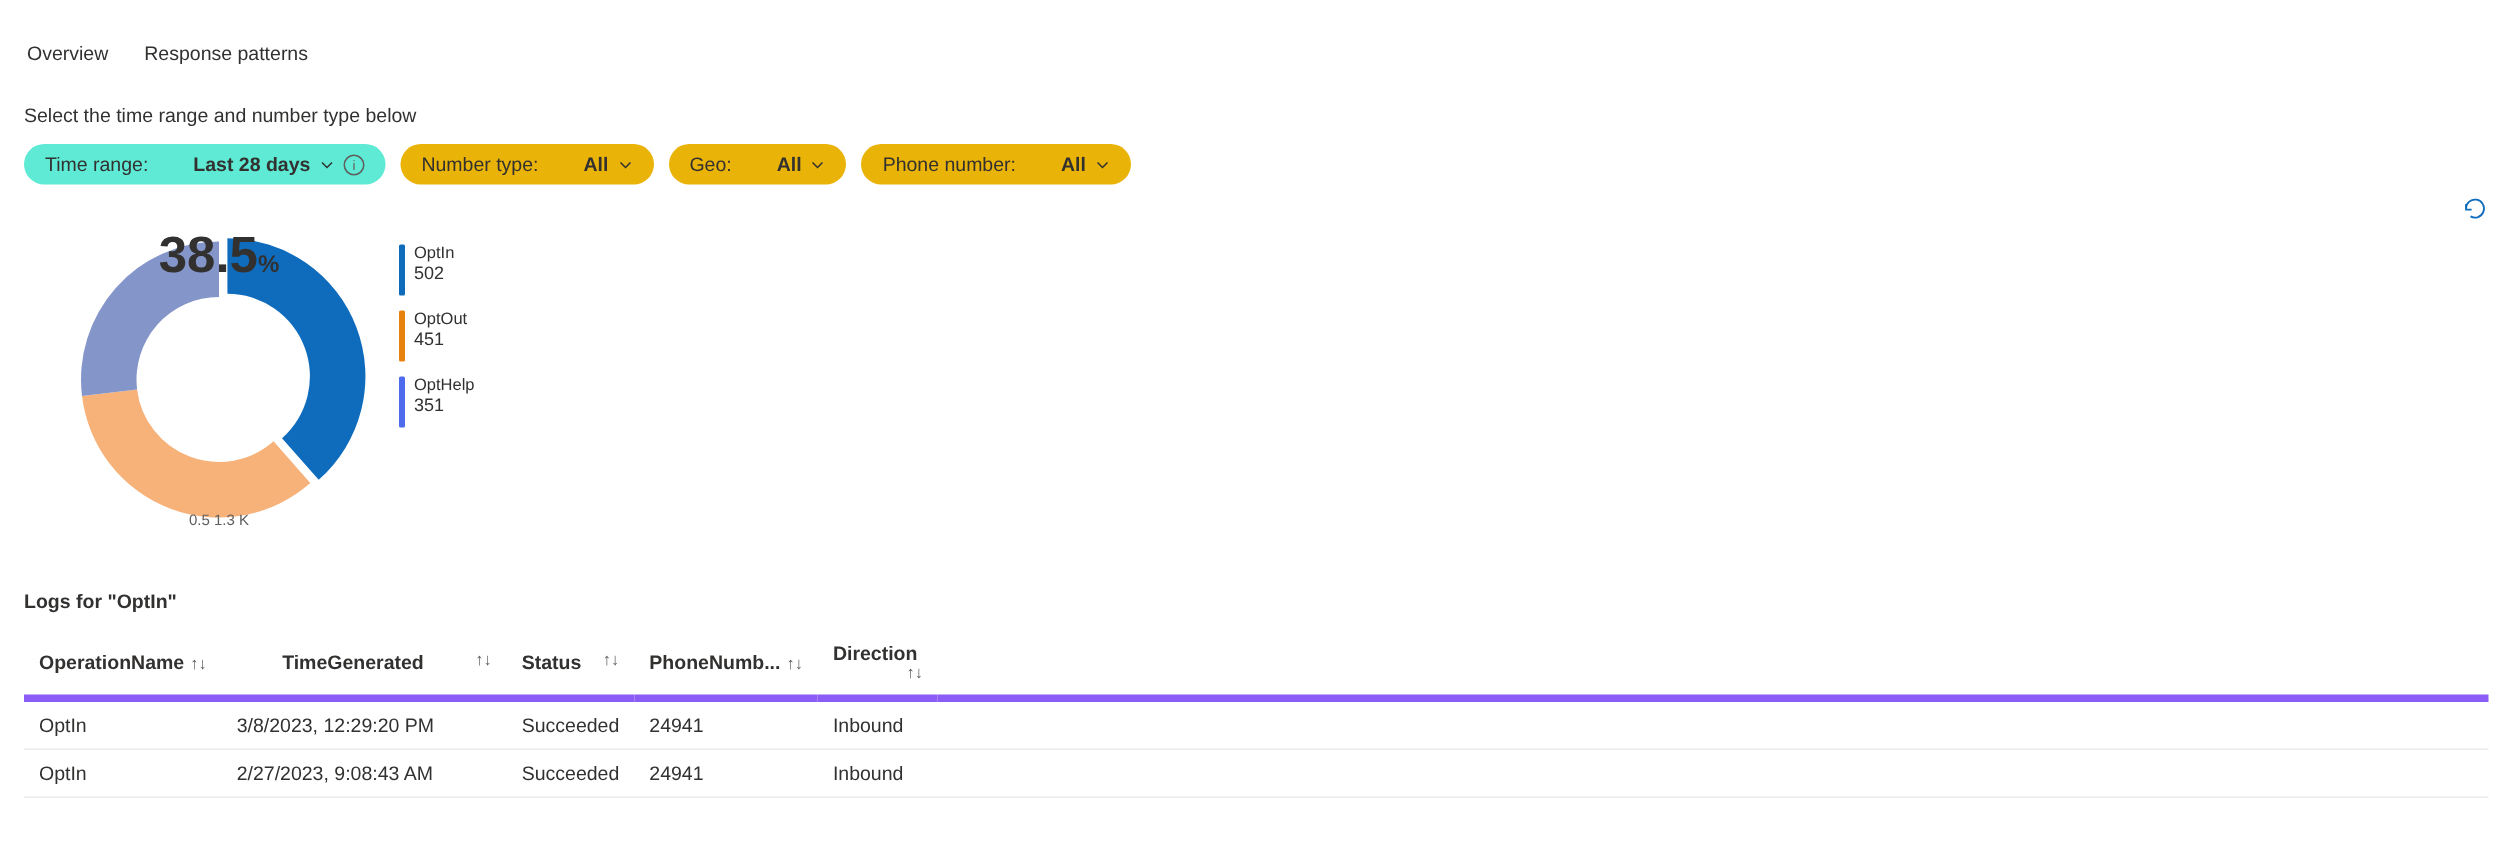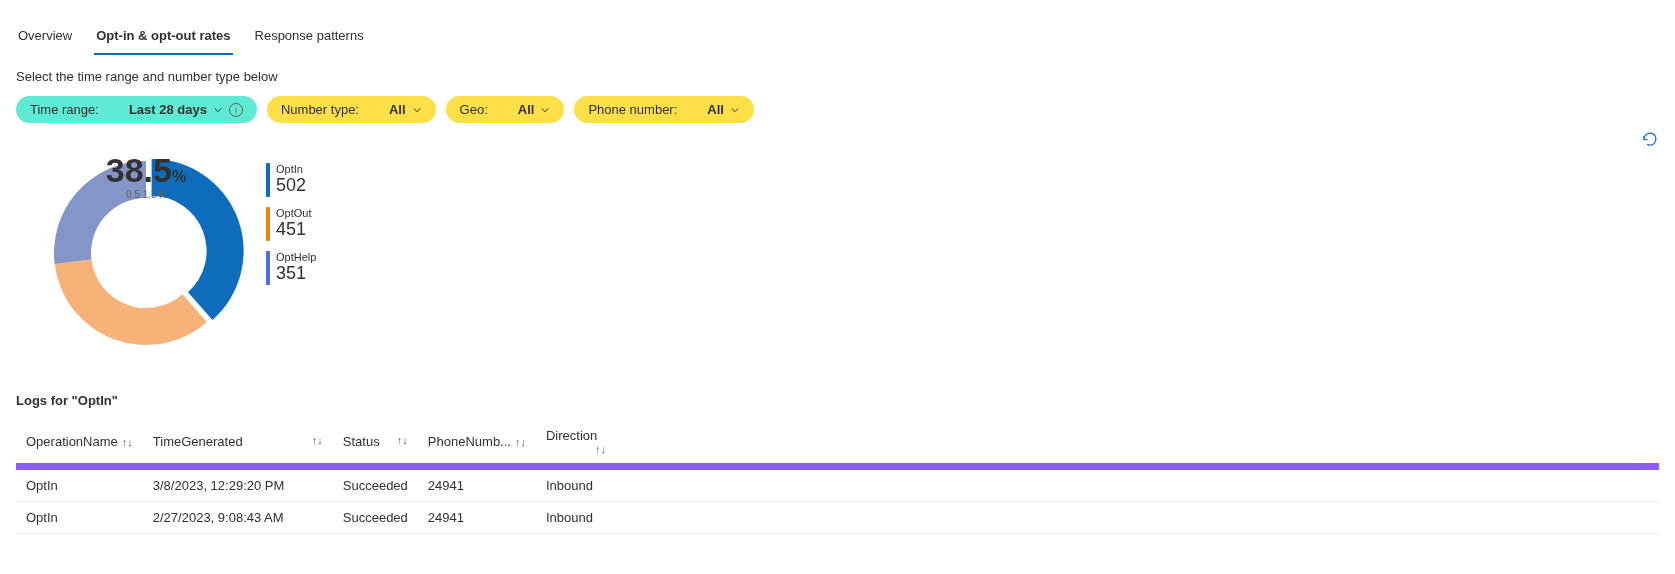--- a/index.html
+++ b/index.html
@@ -28,21 +28,21 @@
   .instruction {
     margin: 14px 0 12px 0;
     color: #323130;
   }
   .filters {
     display: flex;
     gap: 10px;
     margin-bottom: 30px;
   }
   .pill {
-    background: #fde047;
+    background: #eab308;
     border-radius: 16px;
     padding: 6px 14px;
     display: inline-flex;
     align-items: center;
     gap: 6px;
     cursor: pointer;
     color: #323130;
   }
   .pill.active { background: #5eead4; }
   .pill .val { font-weight: 600; margin-left: 24px; }
@@ -67,75 +67,74 @@
     align-items: flex-start;
     gap: 20px;
     padding-left: 30px;
   }
   .donut-wrap {
     position: relative;
     width: 200px; height: 200px;
   }
   .donut-center {
     position: absolute; inset: 0;
-    display: flex; flex-direction: column; align-items: center; justify-content: flex-start;
+    display: flex; flex-direction: column; align-items: center; justify-content: space-between;
     pointer-events: none;
   }
   .donut-center .big {
     font-size: 34px; font-weight: 600; color: #323130; line-height: 1;
   }
   .donut-center .big .pct { font-size: 16px; font-weight: 600; }
   .donut-center .sub { font-size: 10px; color: #605e5c; margin-top: 2px; }
   .legend {
     display: flex; flex-direction: column; gap: 10px;
     padding-top: 10px;
   }
   .legend-item {
     display: flex; align-items: flex-start; gap: 6px;
   }
   .legend-bar { width: 4px; height: 34px; border-radius: 1px; flex-shrink: 0; }
   .legend-txt .lbl { font-size: 11px; color: #323130; }
-  .legend-txt .num { font-size: 18px; font-weight: 400; color: #323130; }
+  .legend-txt .num { font-size: 12px; font-weight: 400; color: #323130; }
   .logs-title {
     font-weight: 600;
     margin: 40px 0 12px 0;
   }
   table {
     width: 100%;
     border-collapse: collapse;
   }
   th {
     text-align: left;
-    font-weight: 400;
+    font-weight: 700;
     font-size: 13px;
     padding: 8px 10px;
-    border-bottom: 7px solid #8b5cf6;
+    border-bottom: 5px solid #8b5cf6;
     white-space: nowrap;
   }
   th .sort {
     margin-left: 4px;
     color: #605e5c;
     font-size: 11px;
   }
   td {
     padding: 8px 10px;
     border-bottom: 1px solid #edebe9;
   }
   .col-op { width: 110px; }
-  .col-time { width: 190px; }
+  .col-time { width: 190px; text-align: center; }
   .col-status { width: 85px; }
   .col-phone { width: 100px; }
   .col-dir { width: 80px; }
 </style>
 </head>
 <body>
 
 <div class="tabs">
   <div class="tab">Overview</div>
-  <div class="tab active">Opt-in &amp; opt-out rates</div>
   <div class="tab">Response patterns</div>
 </div>
 
 <div class="instruction">Select the time range and number type below</div>
 
 <div class="filters">
   <div class="pill active">
     <span>Time range: </span>
       <span class="val">Last 28 days</span>
     <span class="chev">

